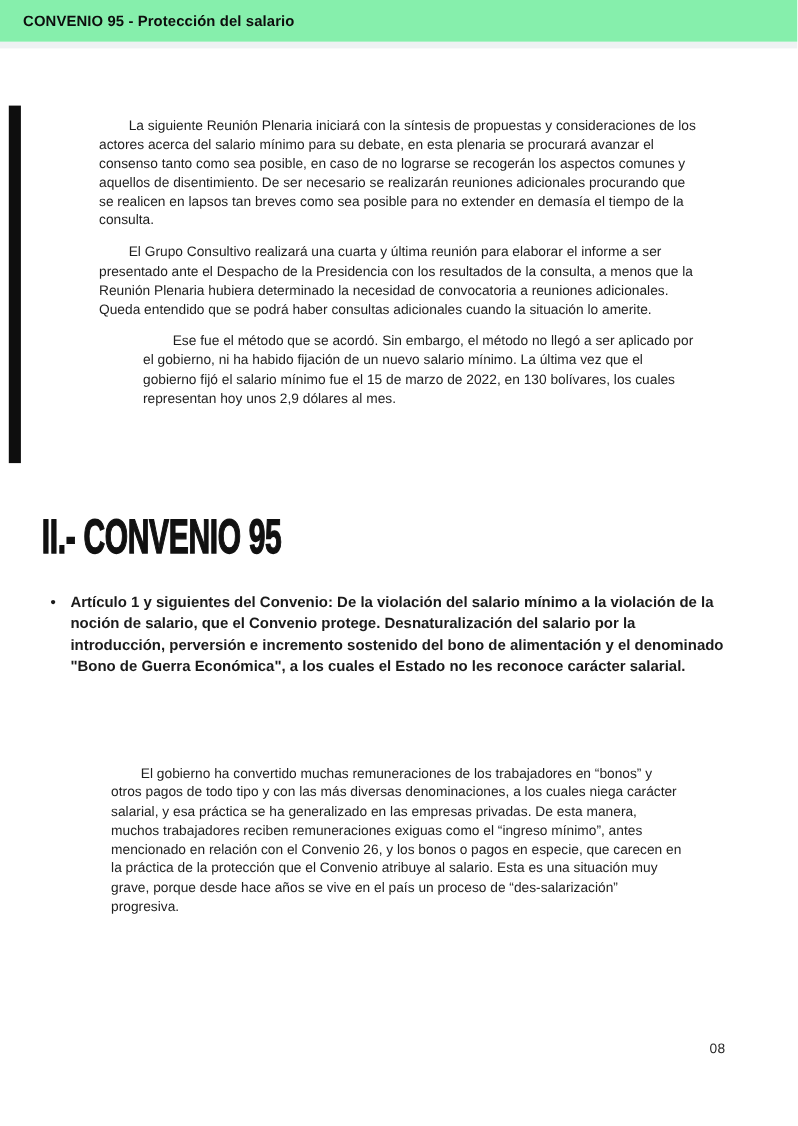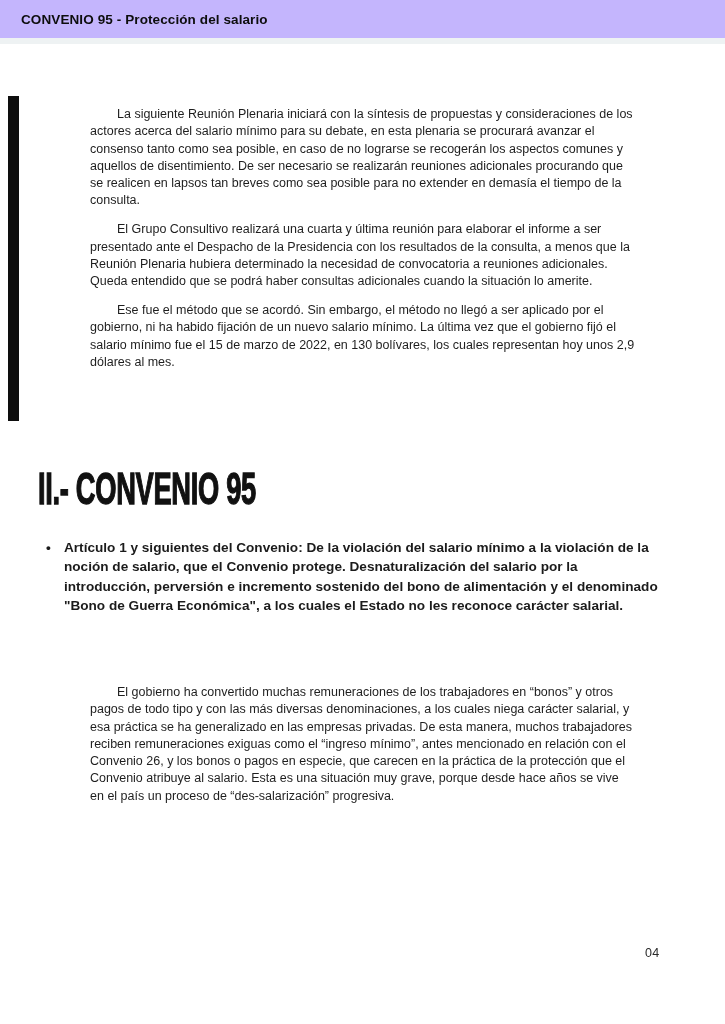--- a/index.html
+++ b/index.html
@@ -7,42 +7,42 @@
     width:725px;height:1024px;position:relative;overflow:hidden;
     background:#ffffff;
     font-family:"Liberation Sans","DejaVu Sans",sans-serif;
     -webkit-font-smoothing:antialiased;
   }
   .page{position:absolute;inset:0;width:725px;height:1024px;background:#ffffff;}
 
   
   .header{
     position:absolute;top:0;left:0;width:725px;height:38px;
-    background:#c4b5fd;display:flex;align-items:center;
+    background:#86efac;display:flex;align-items:center;
   }
   .header-title{
     margin-left:21px;font-size:13.5px;font-weight:bold;color:#0d0d0d;
     letter-spacing:0.1px;
   }
   .header-underlay{
     position:absolute;top:38px;left:0;width:725px;height:6px;background:#eef2f3;
   }
 
   
   .left-bar{
     position:absolute;left:8px;top:96px;width:11px;height:325px;background:#0e0e0e;
   }
 
   
   .body-copy{
     position:absolute;left:90px;top:106px;width:545px;
     font-size:12.5px;line-height:17.3px;color:#1e1e1e;
   }
   .body-copy p{margin:0 0 11.5px 0;text-indent:27px;}
-  .body-copy p:last-child{margin-bottom:0;}
+  .body-copy p:last-child{margin-bottom:0;margin-left:40px;}
   .bold-inline{font-weight:normal;}
 
   
   .section-heading{
     position:absolute;left:38px;top:467px;
     font-size:44px;font-weight:700;line-height:1;letter-spacing:-0.5px;
     color:#111111;-webkit-text-stroke:1.3px #111111;
     transform:scaleX(0.62);transform-origin:left top;white-space:nowrap;
   }
 
@@ -55,21 +55,21 @@
   .bullet-dot{
     width:18px;flex:0 0 18px;font-size:13.6px;line-height:19.4px;
   }
   .bullet-text{flex:1;}
 
   
   .closing-copy{
     position:absolute;left:90px;top:684px;width:545px;
     font-size:12.5px;line-height:17.3px;color:#1e1e1e;
   }
-  .closing-copy p{margin:0;text-indent:27px;}
+  .closing-copy p{margin:11px;text-indent:27px;}
 
   
   .page-number{
     position:absolute;left:645px;top:946px;
     font-size:12.5px;color:#2a2a2a;letter-spacing:0.3px;
   }
 </style>
 </head>
 <body>
 
@@ -92,15 +92,15 @@
 
   <div class="bullet-item">
     <span class="bullet-dot">•</span>
     <div class="bullet-text">Artículo 1 y siguientes del Convenio: De la violación del salario mínimo a la violación de la noción de salario, que el Convenio protege. Desnaturalización del salario por la introducción, perversión e incremento sostenido del bono de alimentación y el denominado "Bono de Guerra Económica", a los cuales el Estado no les reconoce carácter salarial.</div>
   </div>
 
   <div class="closing-copy">
     <p>El gobierno ha convertido muchas remuneraciones de los trabajadores en “bonos” y otros pagos de todo tipo y con las más diversas denominaciones, a los cuales niega carácter salarial, y esa práctica se ha generalizado en las empresas privadas. De esta manera, muchos trabajadores reciben remuneraciones exiguas como el “ingreso mínimo”, antes mencionado en relación con el Convenio 26, y los bonos o pagos en especie, que carecen en la práctica de la protección que el Convenio atribuye al salario. Esta es una situación muy grave, porque desde hace años se vive en el país un proceso de “des-salarización” progresiva.</p>
   </div>
 
-  <div class="page-number">04</div>
+  <div class="page-number">08</div>
 
 </div>
 
 </body></html>

